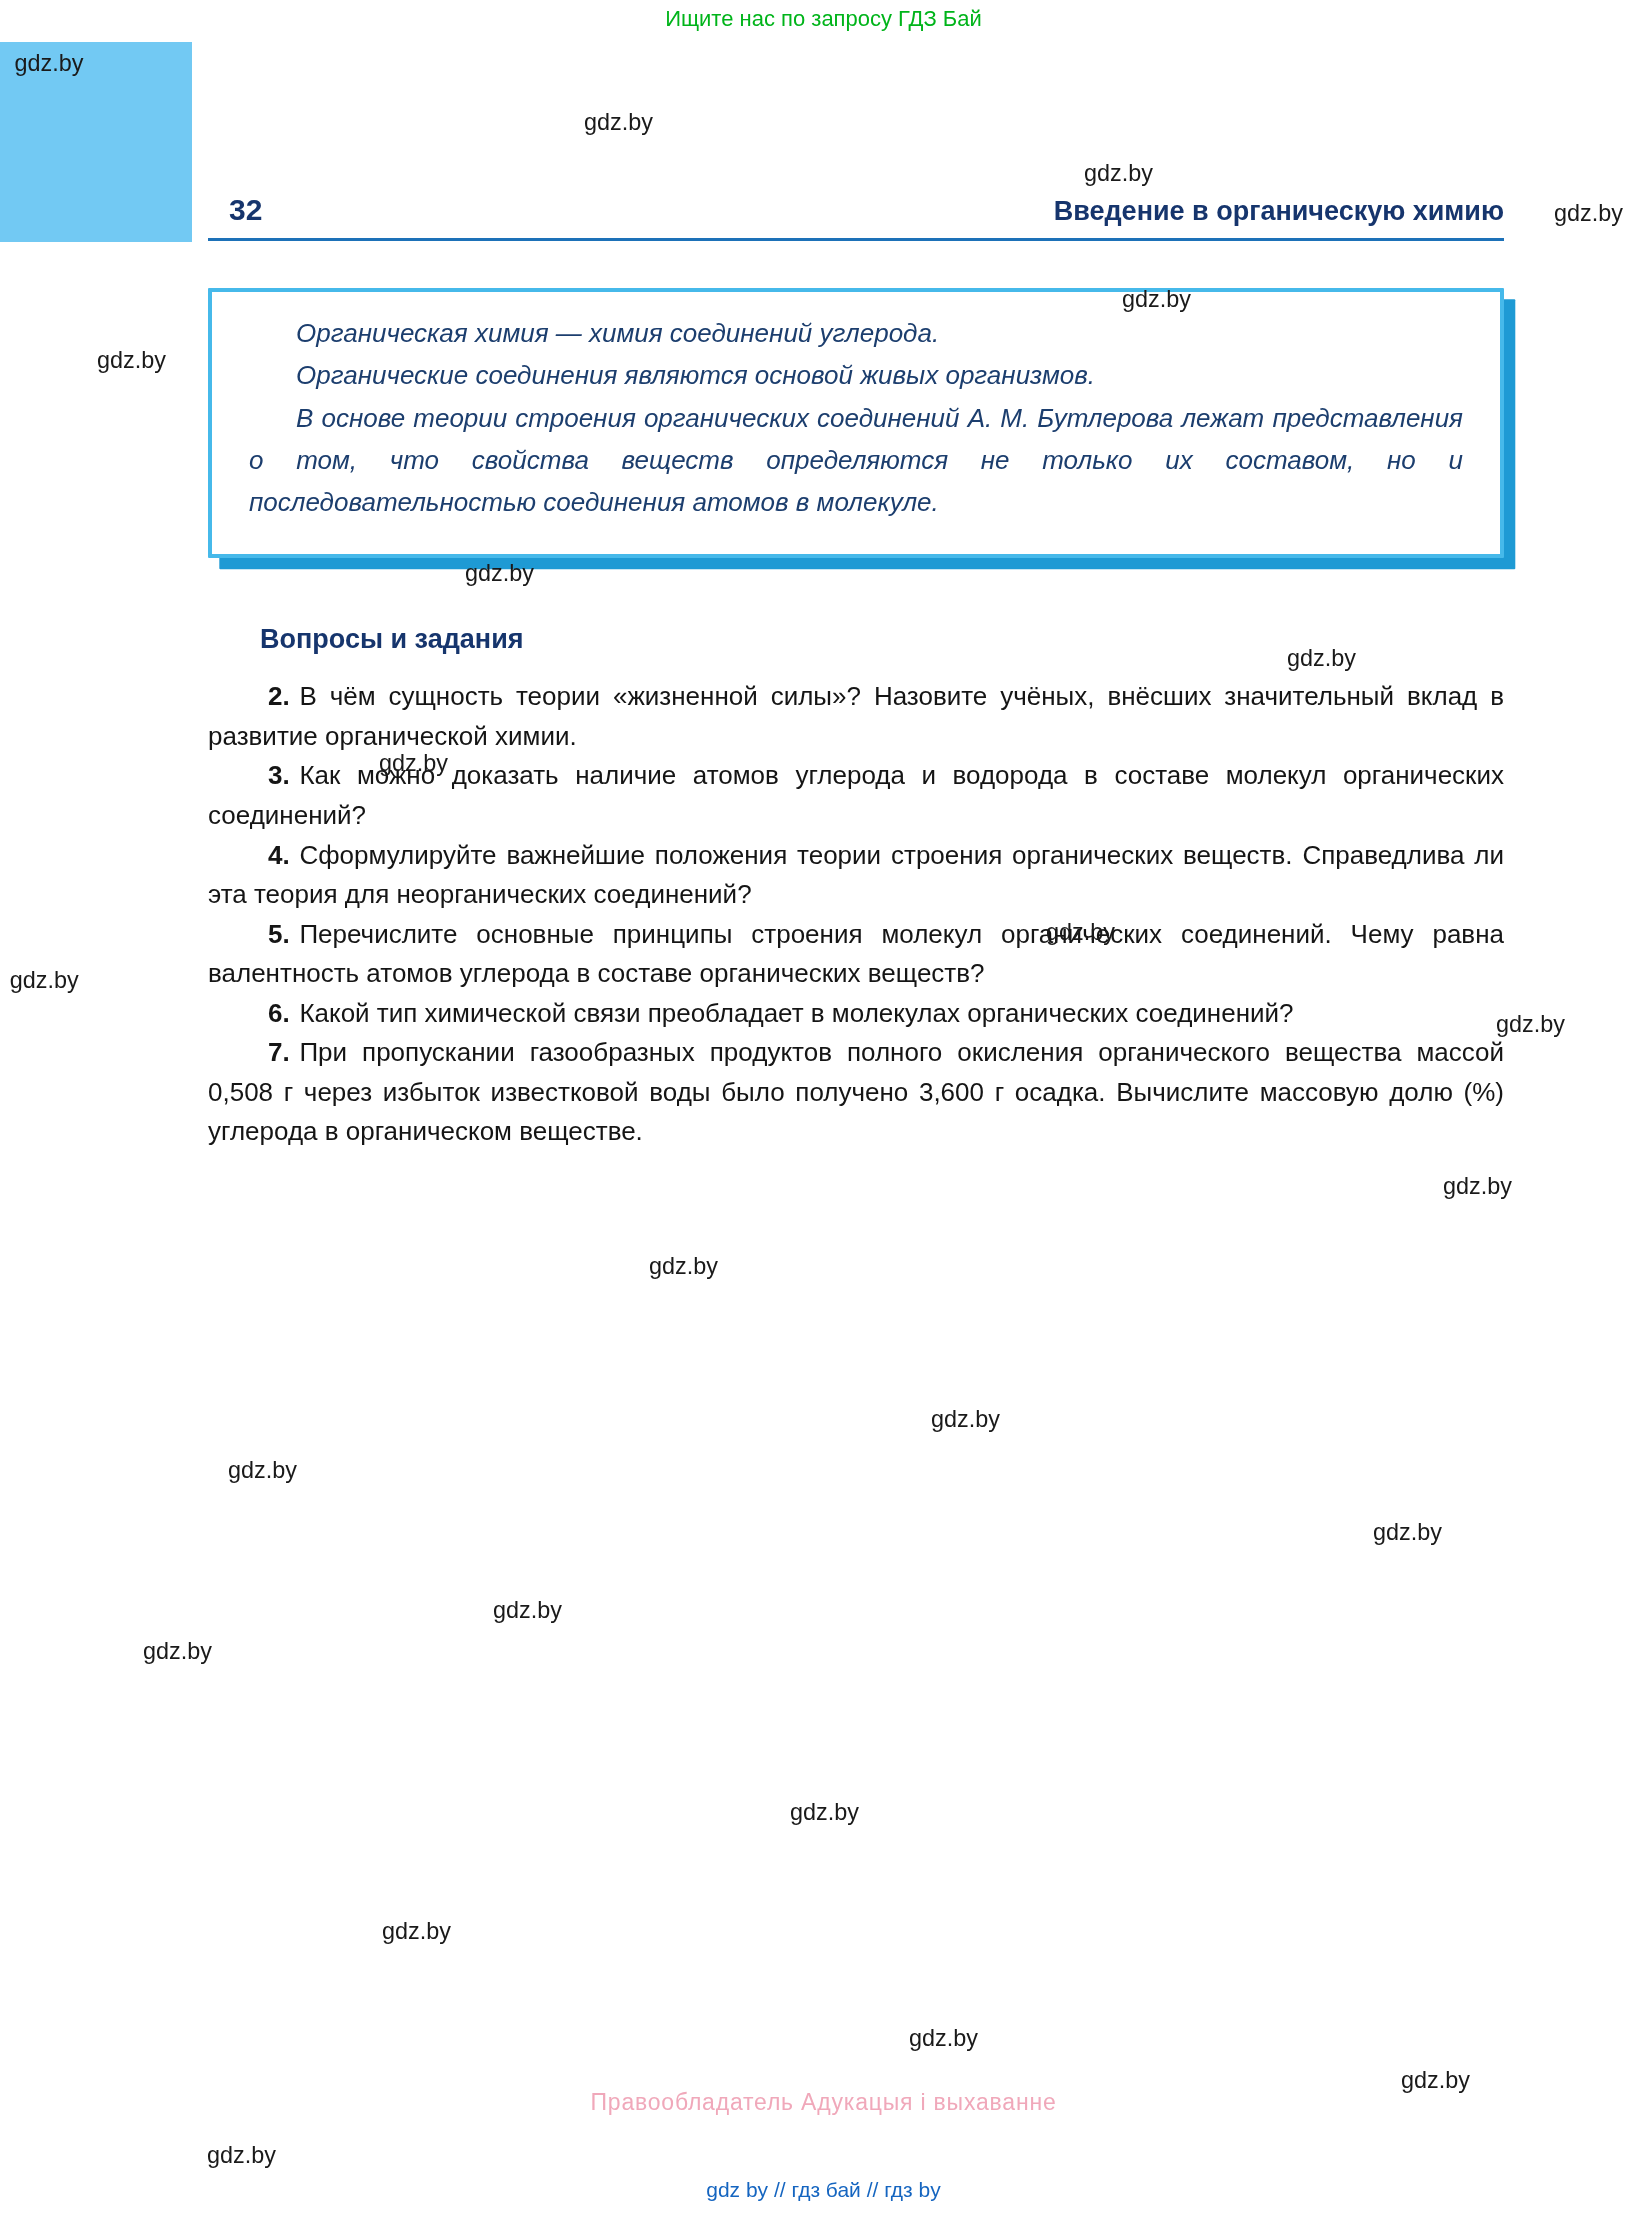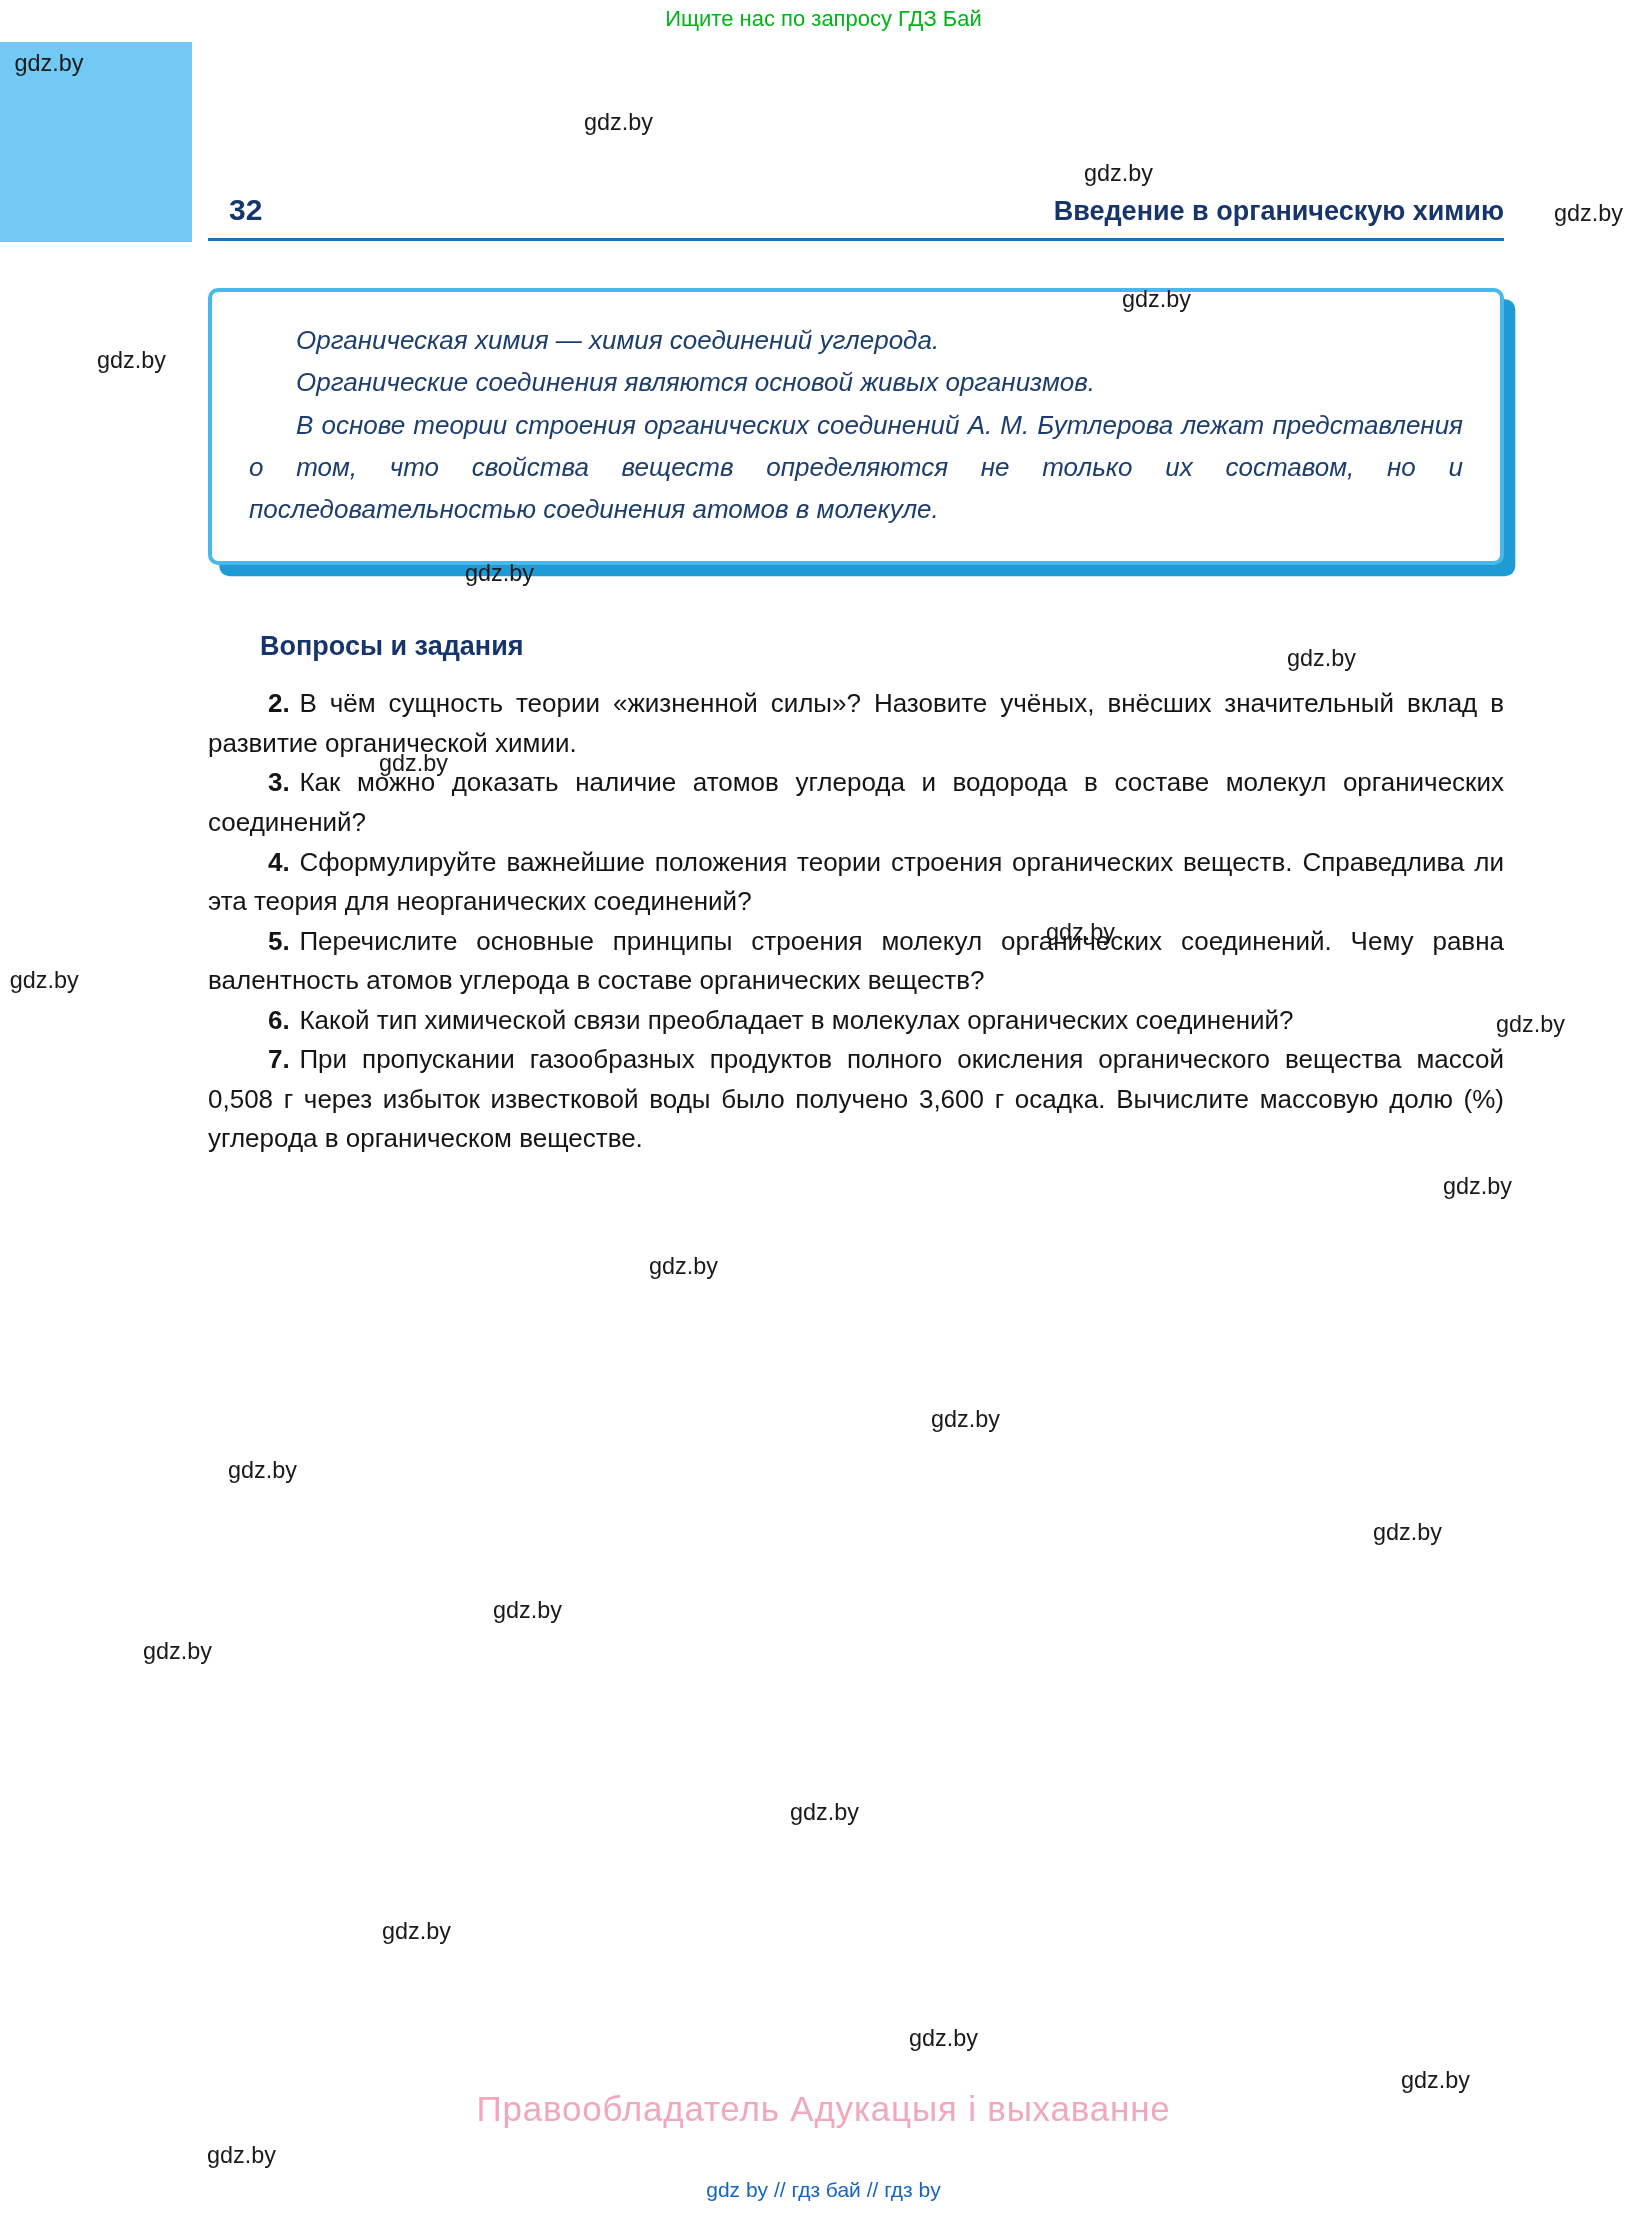--- a/index.html
+++ b/index.html
@@ -30,24 +30,24 @@
     display: flex; justify-content: space-between; align-items: baseline;
     border-bottom: 3.2px solid #1d71b8;
     padding-bottom: 11.3px;
   }
   .page-number { font-size: 30px; font-weight: bold; color: #16356d; margin-left: 21px; }
   .chapter-title { font-size: 27px; font-weight: bold; color: #16356d; }
 
   .def-box {
     margin-top: 47px;
     border: 4px solid #46b9ea;
-    border-radius: 10px;
+    border-radius: 1px;
     box-shadow: 11.3px 11.3px 0 0 #1e9ad4;
     background: #ffffff;
-    padding: 27px 37px 31px 37px;
+    padding: 20px 37px 31px 37px;
   }
   .def-box p {
     font-style: italic;
     font-weight: 500;
     color: #1c3e6e;
     font-size: 26px;
     line-height: 1.62;
     text-align: justify;
     text-indent: 47px;
   }
@@ -66,21 +66,21 @@
     line-height: 1.52;
     color: #151515;
     text-align: justify;
     text-indent: 60px;
   }
   .question b { margin-right: 9.7px; }
 
   .copyright {
     position: absolute; top: 2089px; left: 0; width: 100%;
     text-align: center;
-    font-size: 35px;
+    font-size: 23px;
     color: #f0a8ba;
     letter-spacing: 0.8px;
   }
 
   .footer-links {
     position: absolute; top: 2178px; left: 0; width: 100%;
     text-align: center;
     font-size: 21px;
     color: #1565c0;
   }

